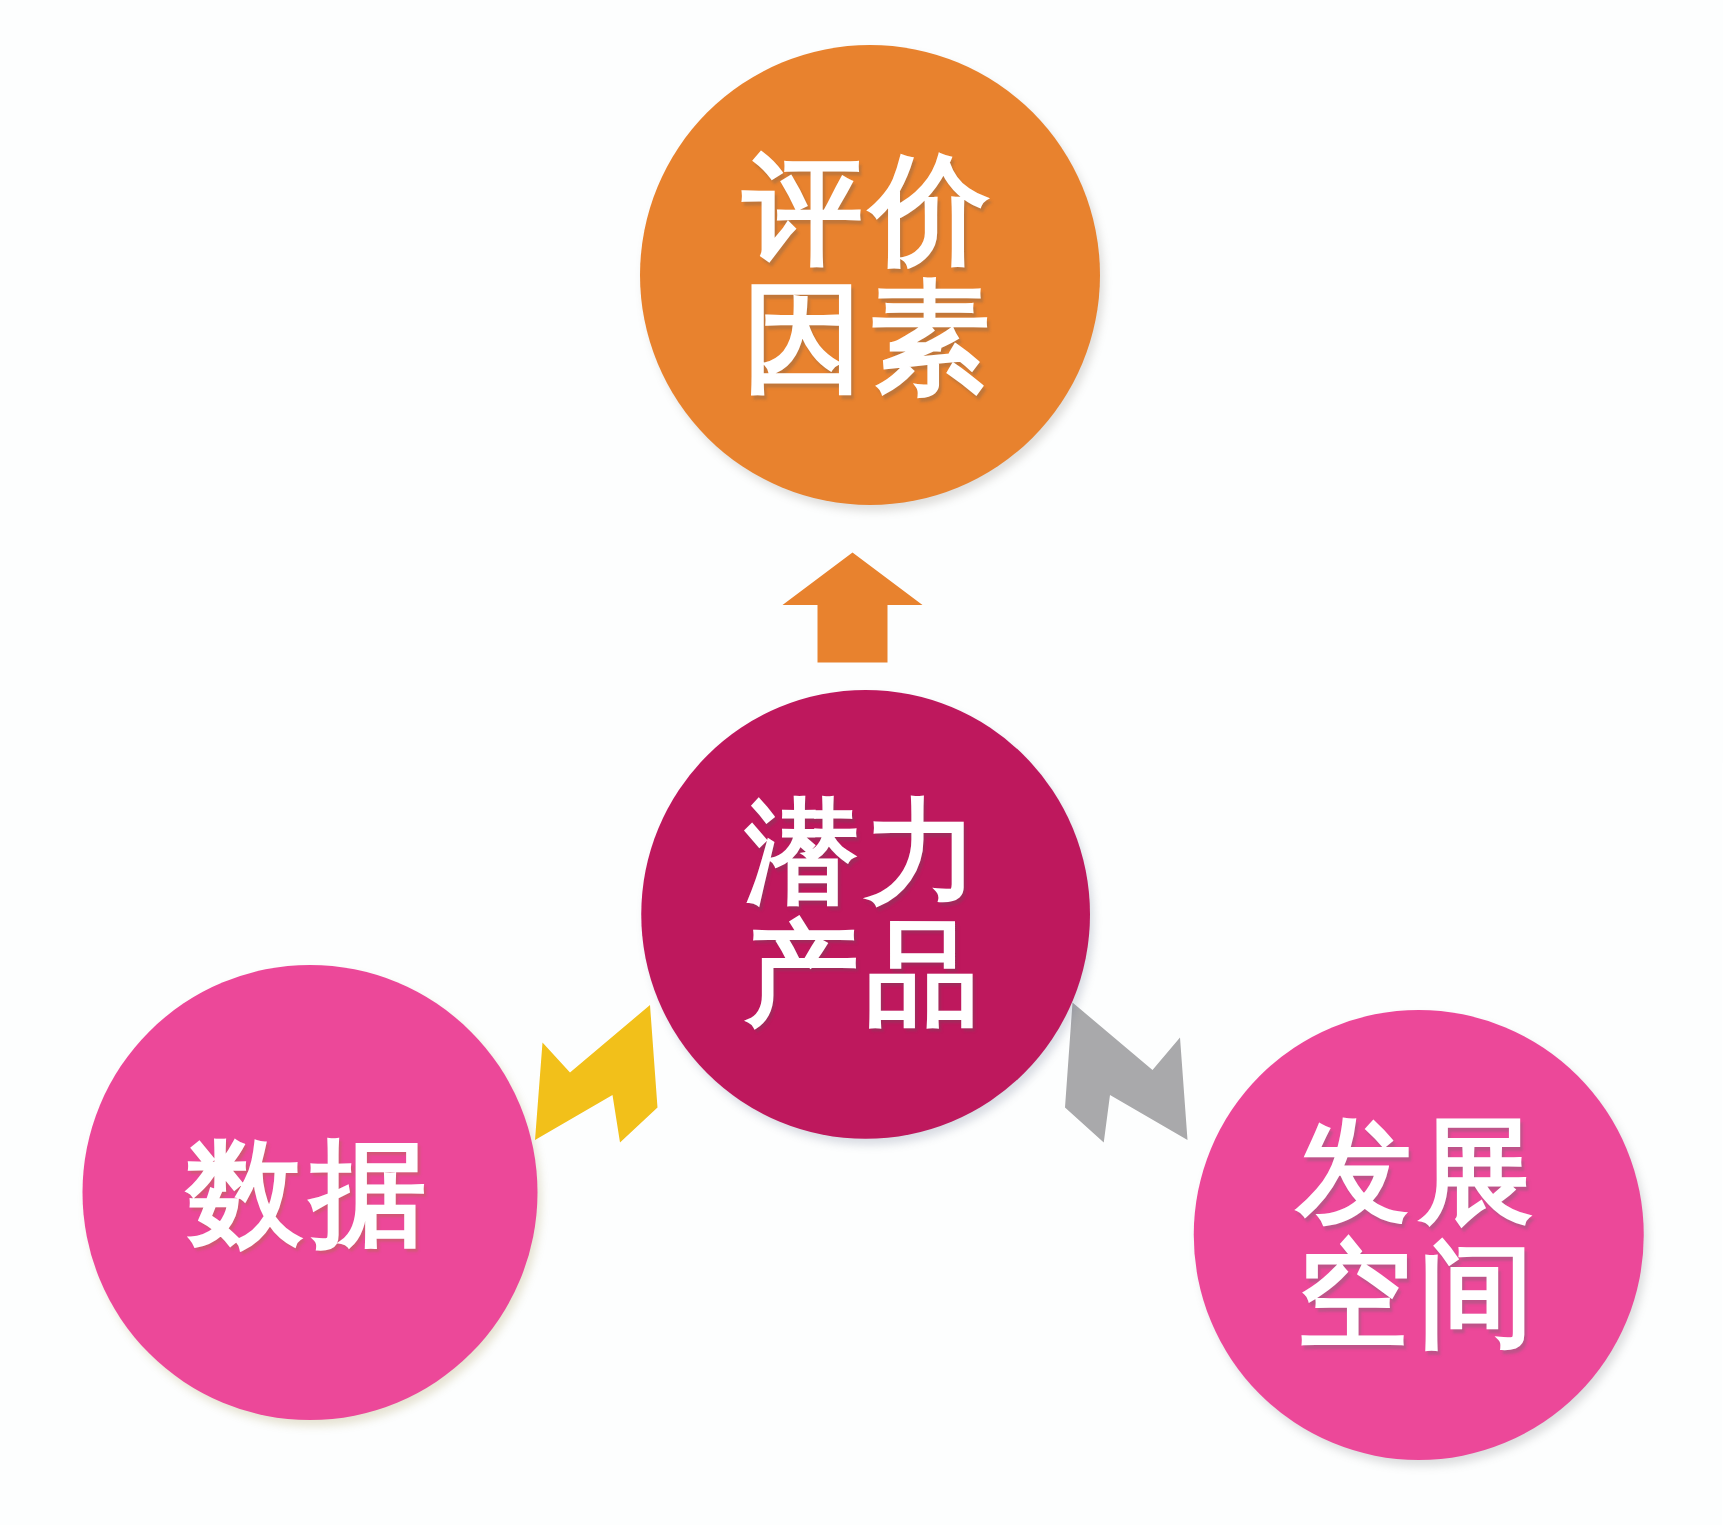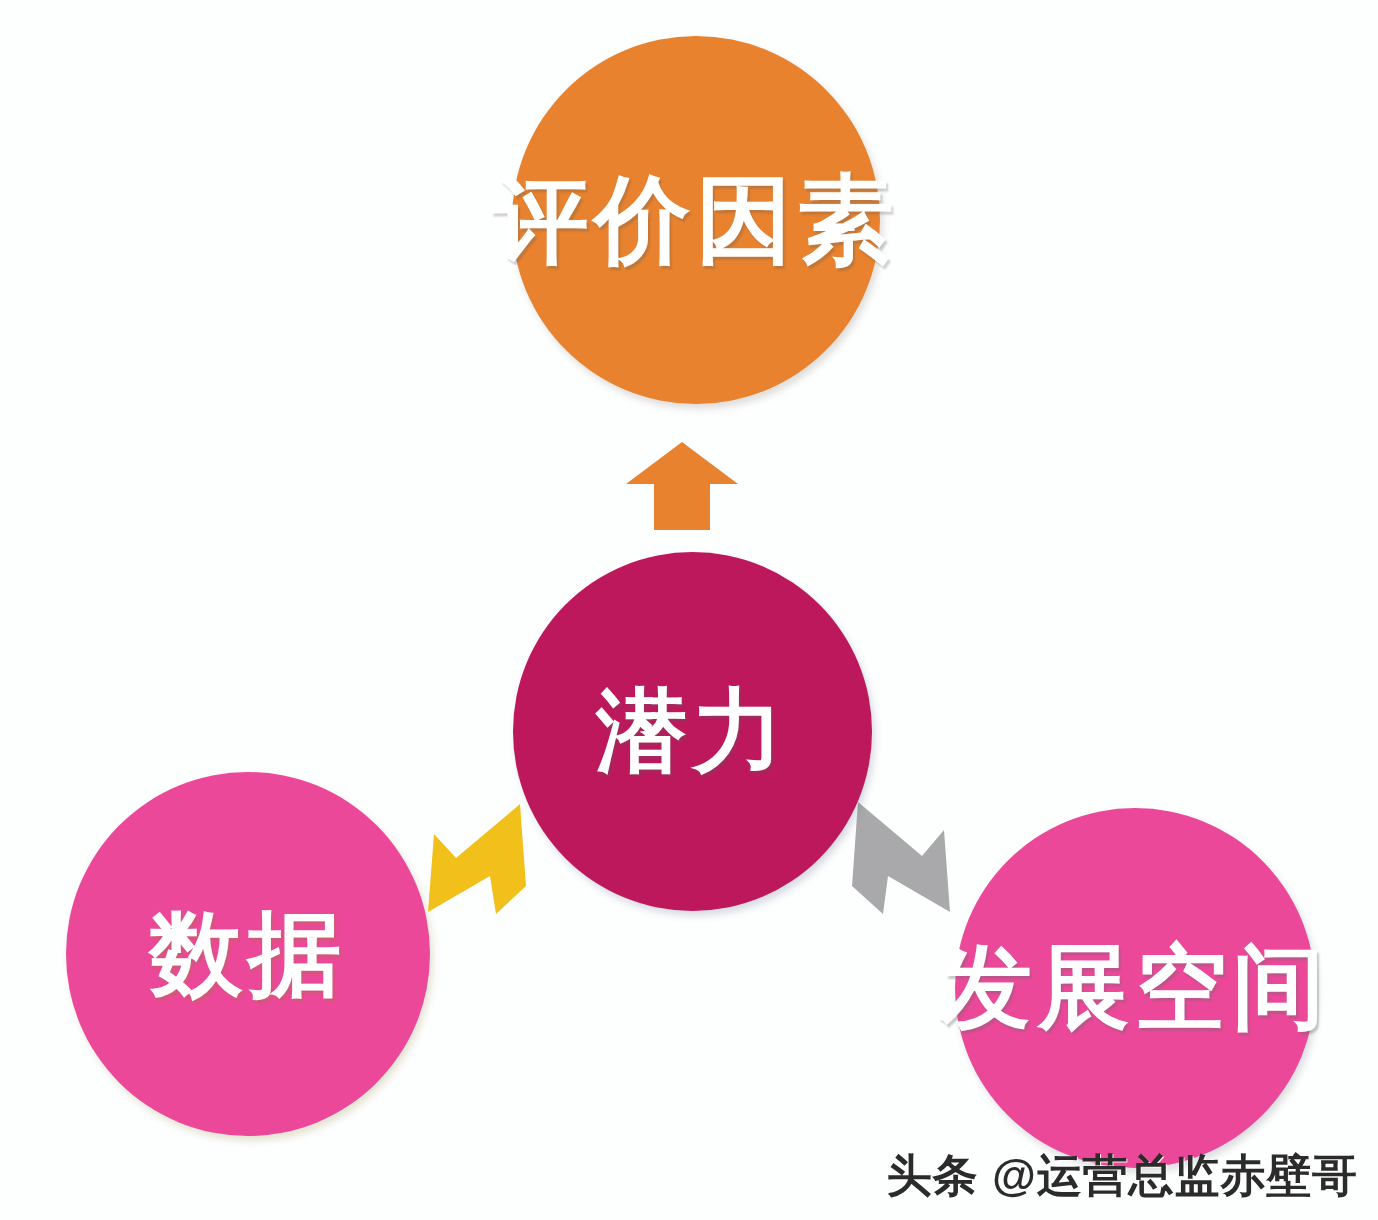--- a/index.html
+++ b/index.html
@@ -16,20 +16,21 @@
     height: 1220px;
     background: #fdfefe;
     overflow: hidden;
   }
 
   
   .node {
     position: absolute;
     border-radius: 50%;
     display: flex;
+    flex-direction: column;
     align-items: center;
     justify-content: center;
     box-sizing: border-box;
     user-select: none;
   }
   .node-label {
     color: #ffffff;
     font-weight: 700;
     line-height: 1.06;
     letter-spacing: 0.06em;
@@ -143,34 +144,34 @@
     <div class="node-label">评价</div>
     <div class="node-label">因素</div>
   </div>
 
   <svg class="arrow" id="arrow-up" viewBox="0 0 116 92">
     <polygon points="58,2 114,44 86,44 86,90 30,90 30,44 2,44" fill="#e8822e"></polygon>
   </svg>
 
   <div class="node" id="node-potential">
     <div class="node-label">潜力</div>
+    <div class="node-label">产品</div>
   </div>
 
   <svg class="arrow" id="arrow-down-left" viewBox="0 0 104 120">
     <polygon points="10,32 32,56 96,2 102,84 72,112 66,74 4,110" fill="#f2c01a"></polygon>
   </svg>
 
   <svg class="arrow" id="arrow-down-right" viewBox="0 0 104 122">
     <polygon points="94,30 72,56 8,2 2,86 33,114 38,76 100,112" fill="#a9a9ab"></polygon>
   </svg>
 
   <div class="node" id="node-data">
     <div class="node-label">数据</div>
   </div>
 
   <div class="node" id="node-development">
     <div class="node-label">发展</div>
     <div class="node-label">空间</div>
   </div>
 
-  <div id="watermark">头条 @运营总监赤壁哥</div>
 
 </div>
 
 </body></html>

